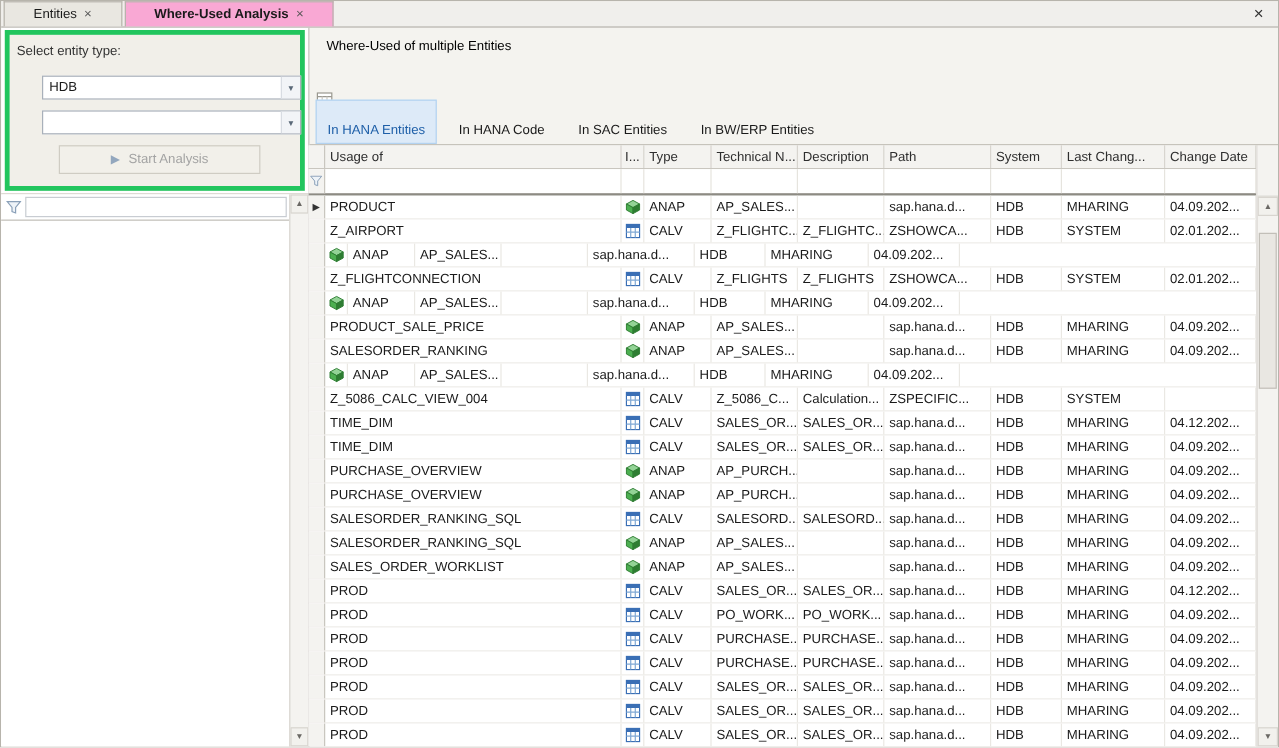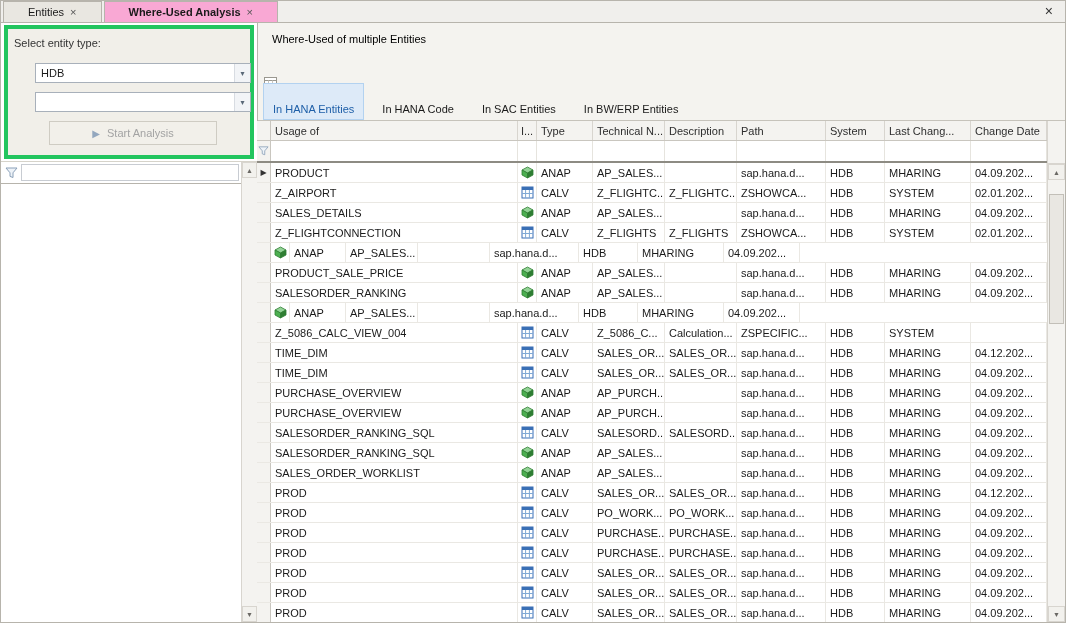--- a/index.html
+++ b/index.html
@@ -214,21 +214,20 @@
                 <div class="gc c-type">CALV</div>
                 <div class="gc c-tech">Z_FLIGHTC...</div>
                 <div class="gc c-desc">Z_FLIGHTC...</div>
                 <div class="gc c-path">ZSHOWCA...</div>
                 <div class="gc c-sys">HDB</div>
                 <div class="gc c-last">SYSTEM</div>
                 <div class="gc c-date">02.01.202...</div>
               </div>
               <div class="grid-row">
                 <div class="gc c-ind"></div>
-                <div class="gc c-usage">SALES_DETAILS</div>
                 <div class="gc c-icon">
                   <svg width="13" height="13" viewBox="0 0 13 13">
                     <polygon points="6.5,1 12,4 6.5,7 1,4" fill="#93d396" stroke="#2e7d32" stroke-width="0.8"></polygon>
                     <polygon points="1,4 6.5,7 6.5,12 1,9" fill="#4caf50" stroke="#2e7d32" stroke-width="0.8"></polygon>
                     <polygon points="12,4 6.5,7 6.5,12 12,9" fill="#2e7d32" stroke="#2e7d32" stroke-width="0.8"></polygon>
                   </svg>
                 </div>
                 <div class="gc c-type">ANAP</div>
                 <div class="gc c-tech">AP_SALES...</div>
                 <div class="gc c-desc"></div>

